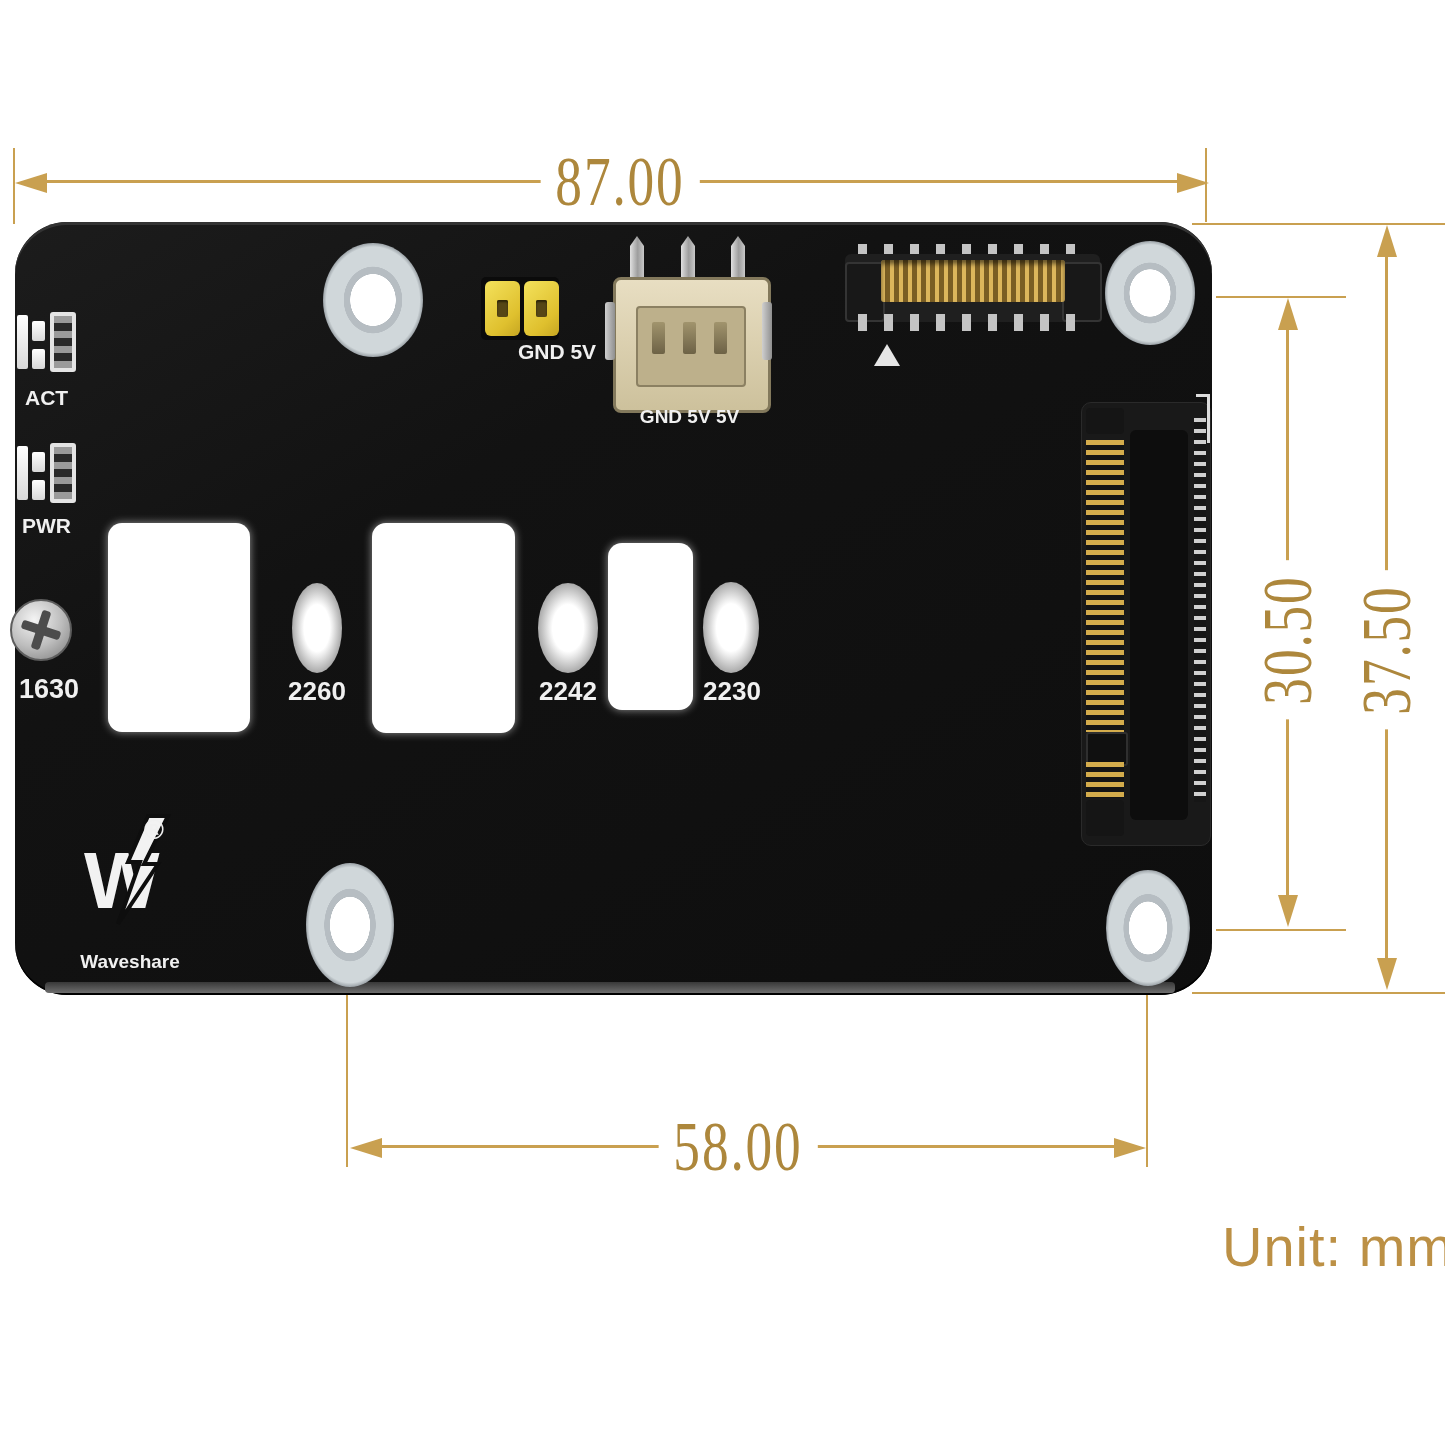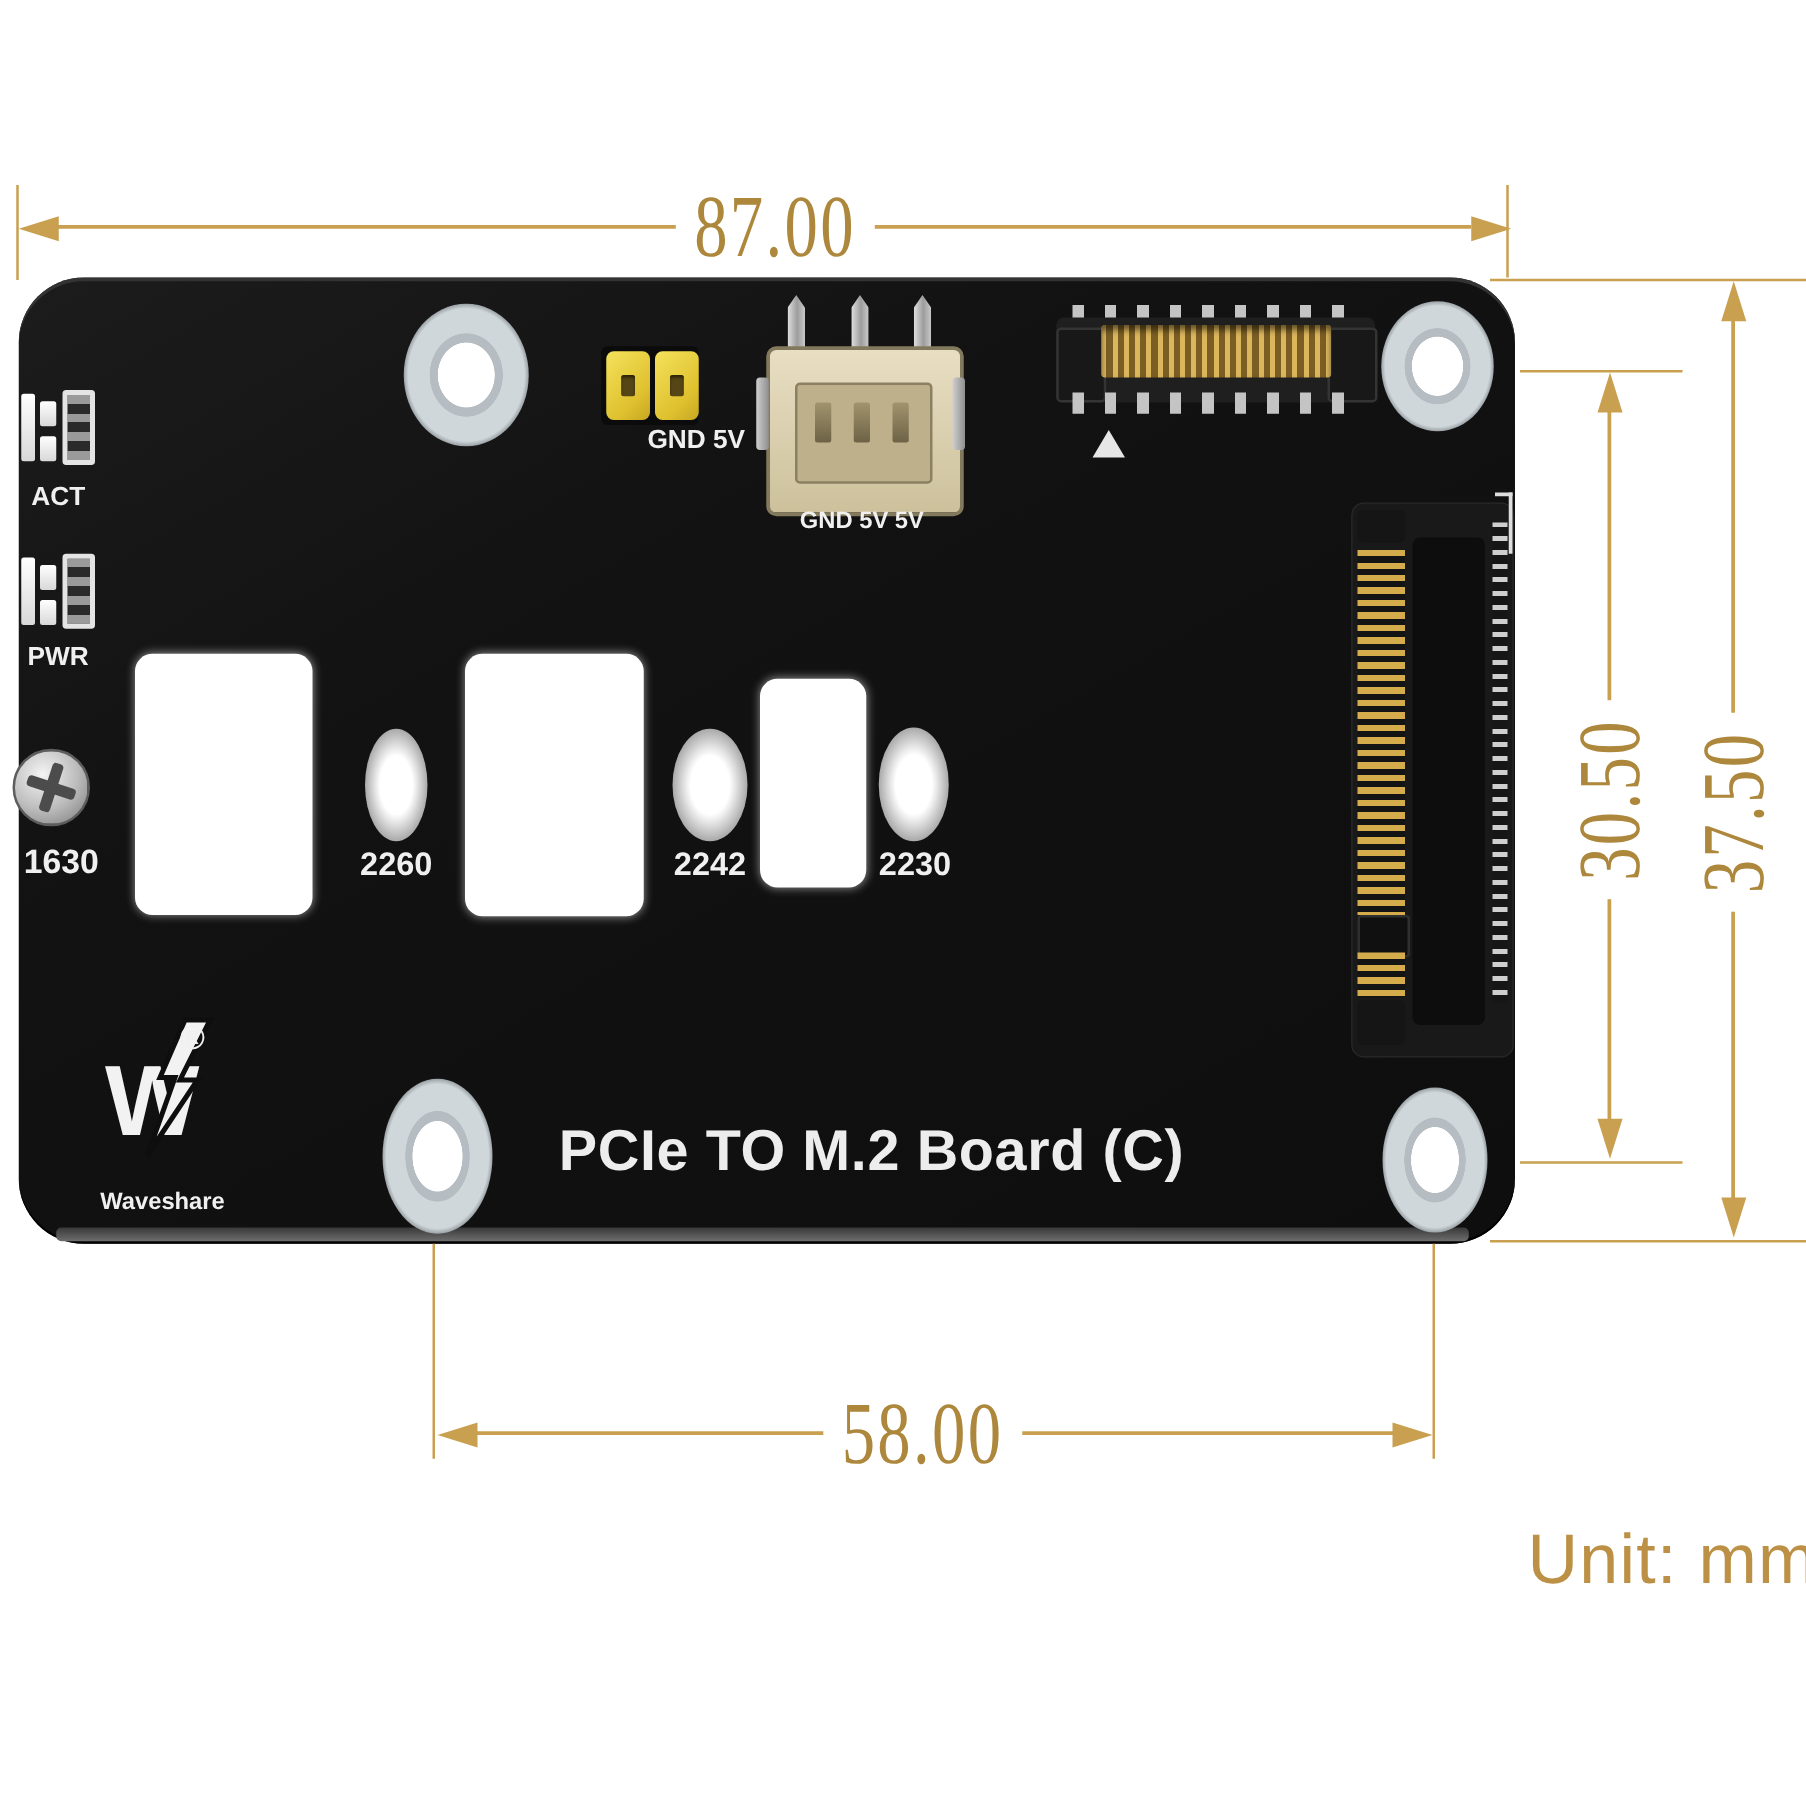--- a/index.html
+++ b/index.html
@@ -182,21 +182,20 @@
   <div class="m2-pads"></div>
   <div class="silk-corner"></div>
 
   <svg style="position:absolute;left:84px;top:812px;" width="92" height="140" viewBox="0 0 92 140">
     <text x="0" y="96" font-family="Liberation Sans, sans-serif" font-size="80" font-weight="bold" fill="#f2f2f2">W</text>
     <polygon points="64,4 44,50 56,50 34,112 74,52 60,52 84,4" fill="#f2f2f2" stroke="#0e0e0e" stroke-width="4"></polygon>
   </svg>
   <div class="reg-mark">®</div>
   <div class="brand-label">Waveshare</div>
 
-  <div class="board-title">PCIe TO M.2 Board (C)</div>
 
   <div class="ext-v" style="left:13px;top:148px;height:76px;"></div>
   <div class="ext-v" style="left:1205px;top:148px;height:74px;"></div>
   <div class="dim-h" style="left:45px;top:180px;width:1132px;"></div>
   <div class="arr a-left" style="left:15px;top:173px;"></div>
   <div class="arr a-right" style="left:1177px;top:173px;"></div>
   <div class="dim-num" style="left:620px;top:182px;">87.00</div>
 
   <div class="ext-v" style="left:346px;top:995px;height:172px;"></div>
   <div class="ext-v" style="left:1146px;top:995px;height:172px;"></div>

